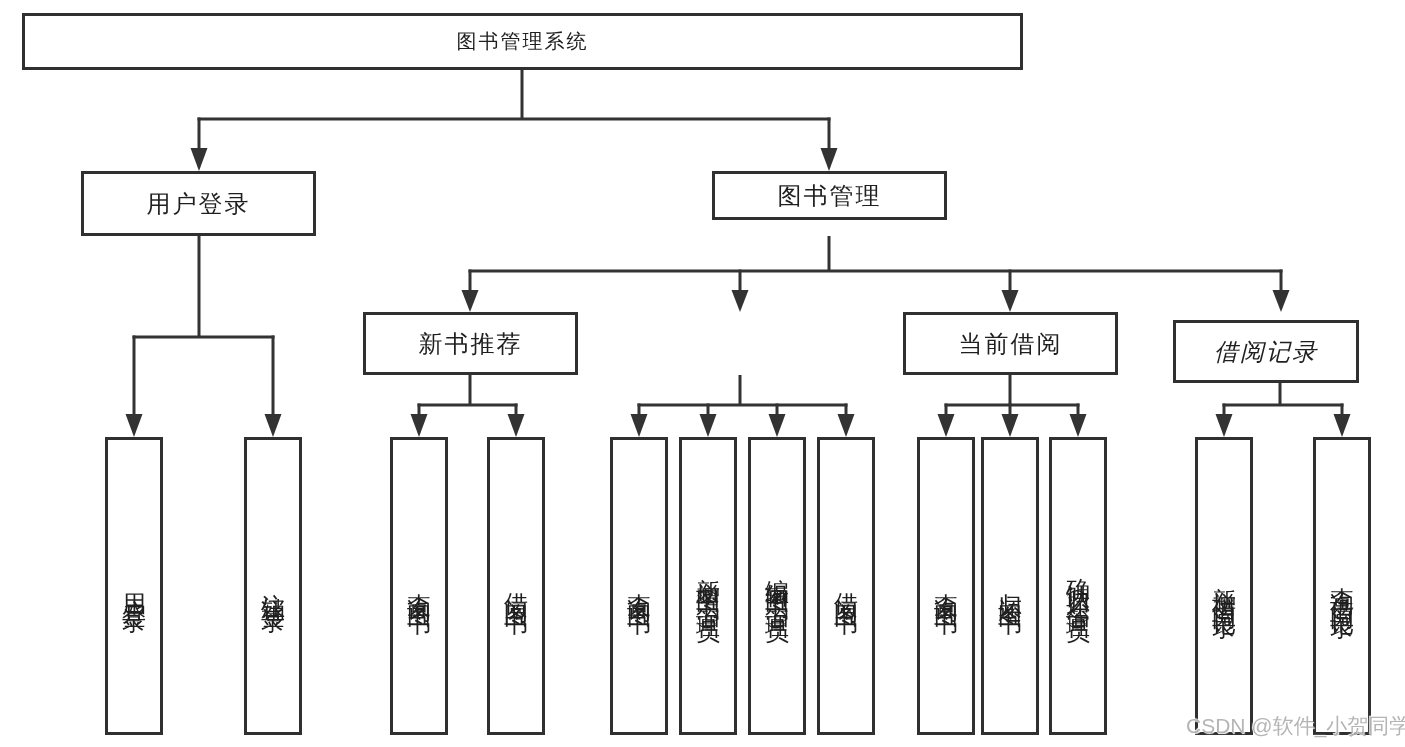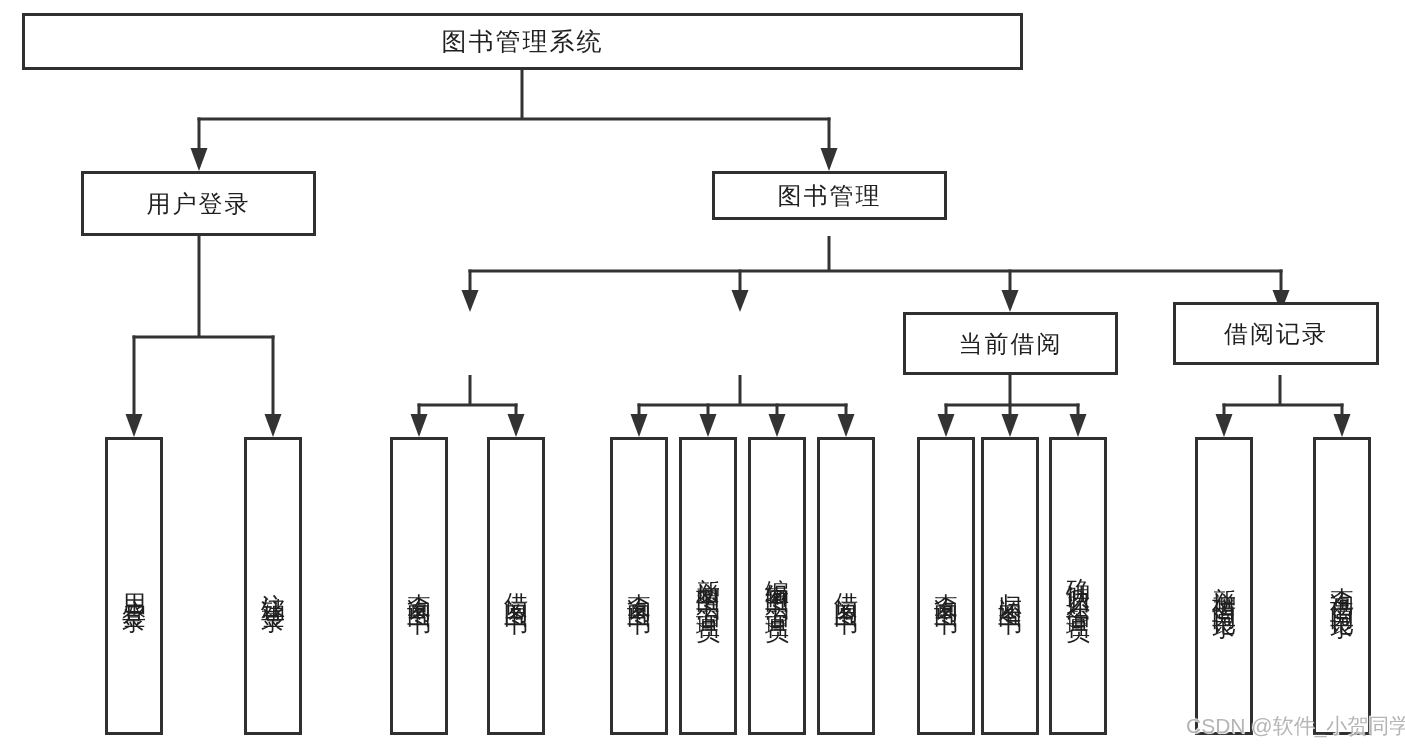--- a/index.html
+++ b/index.html
@@ -29,21 +29,21 @@
     background: #ffffff;
     display: flex;
     align-items: center;
     justify-content: center;
     color: #1f1f1f;
     font-size: 24px;
     letter-spacing: 2px;
     white-space: nowrap;
   }
   .hnode.title {
-    font-size: 25px;
+    font-size: 20px;
   }
   .vnode {
     position: absolute;
     box-sizing: border-box;
     border: 3px solid #303030;
     background: #ffffff;
     width: 58px;
     height: 298px;
     top: 437px;
     display: flex;
@@ -145,22 +145,23 @@
       <polygon points="1215.5,414 1232.5,414 1224,437"></polygon>
       <polygon points="1333.5,414 1350.5,414 1342,437"></polygon>
     </g>
   </svg>
 
   <div class="hnode title" style="left:22px; top:13px; width:1001px; height:57px;">图书管理系统</div>
 
   <div class="hnode" style="left:81px; top:171px; width:235px; height:65px;">用户登录</div>
   <div class="hnode" style="left:712px; top:171px; width:235px; height:49px;">图书管理</div>
 
+  <div class="hnode" style="left:363px; top:312px; width:215px; height:63px;">新书推荐</div>
   <div class="hnode" style="left:903px; top:312px; width:215px; height:63px;">当前借阅</div>
-  <div class="hnode" style="left:1173px; top:302px; width:206px; height:63px;">借阅记录</div>
+  <div class="hnode" style="left:1173px; top:320px; width:186px; height:63px;font-style:italic;">借阅记录</div>
 
   <div class="vnode" style="left:105px;">
     <span>用户登录</span>
   </div>
   <div class="vnode" style="left:244px;">
     <span>注销登录</span>
   </div>
 
   <div class="vnode" style="left:390px;">
     <span>查询图书</span>

